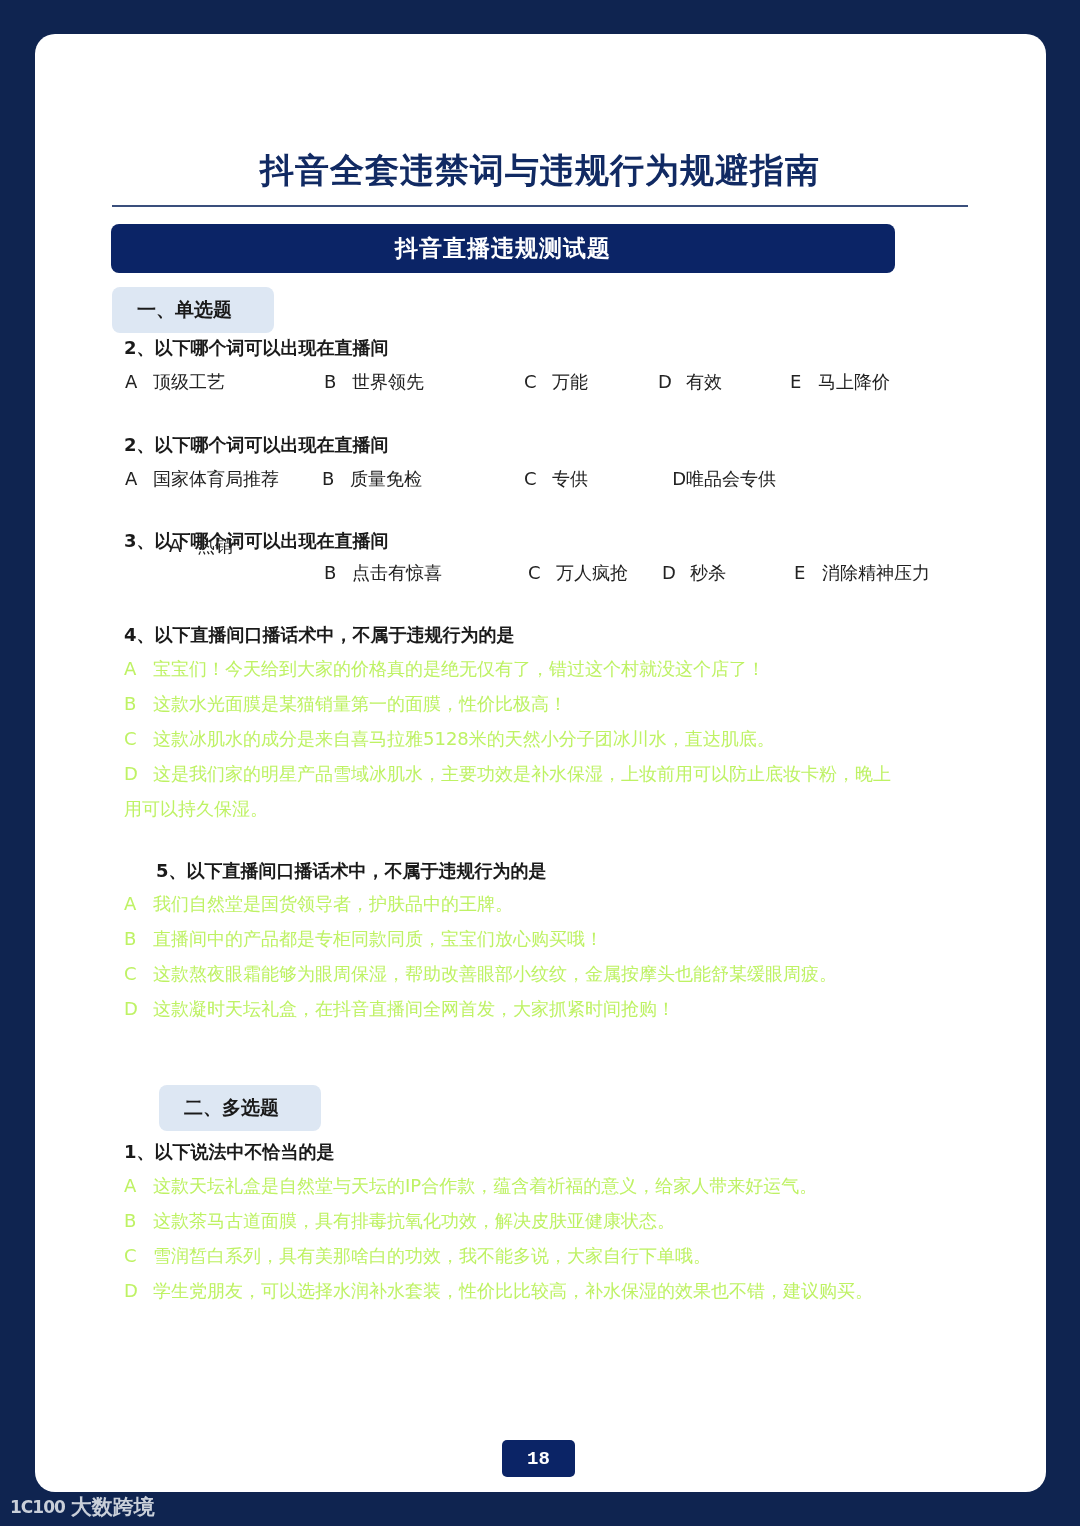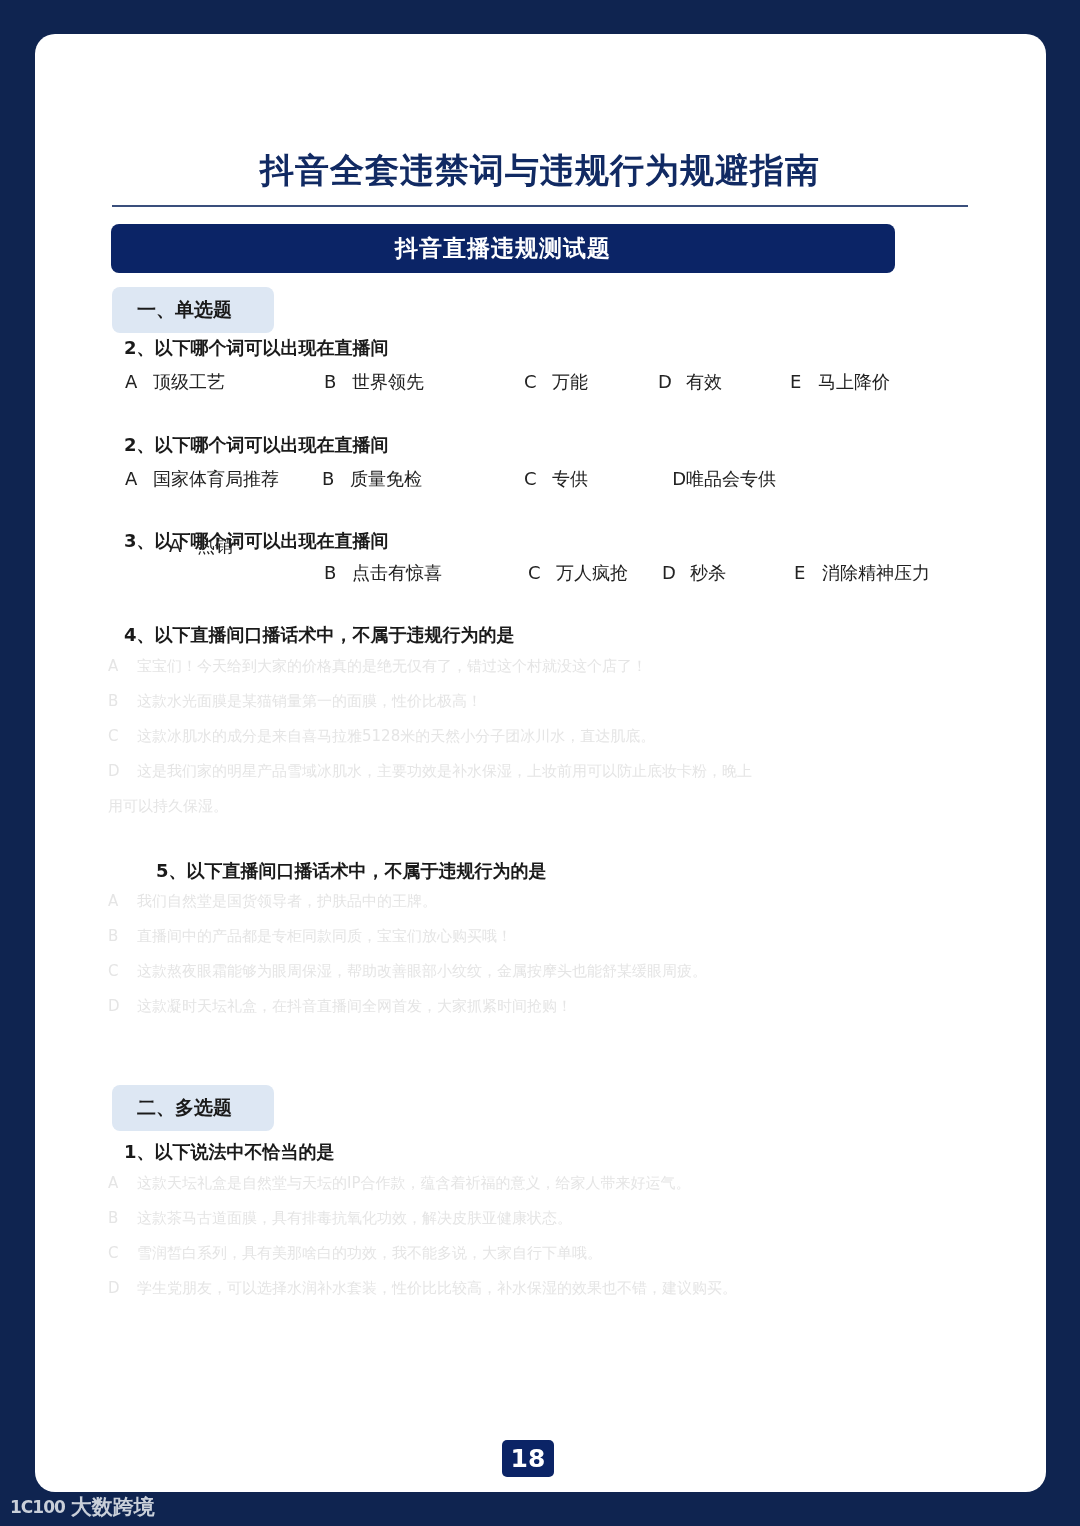--- a/index.html
+++ b/index.html
@@ -35,28 +35,28 @@
   }
   .q-title {
     position: absolute; left: 124px; font-size: 18px; font-weight: bold; color: #1a1a1a;
     white-space: nowrap;
   }
   .opt {
     position: absolute; font-size: 18px; color: #222; white-space: nowrap;
   }
   .opt .letter { display: inline-block; width: 28px; }
   .opt-line {
-    position: absolute; left: 108px; font-size: 15px; color: #e5e5e5; white-space: nowrap;
+    position: absolute; left: 124px; font-size: 18px; color: #bef264; white-space: nowrap;
   }
   .opt-line .letter { display: inline-block; width: 29px; }
   .page-badge {
-    position: absolute; left: 502px; top: 1440px; width: 52px; height: 37px;
+    position: absolute; left: 502px; top: 1440px; width: 73px; height: 37px;
     background: #0b2466; border-radius: 5px;
     display: flex; align-items: center; justify-content: center;
-    color: #fff; font-weight: bold; font-size: 25px;
+    color: #fff; font-weight: bold; font-size: 19px; font-family: Liberation Mono, monospace;
   }
   .watermark {
     position: absolute; left: 10px; top: 1492px; height: 30px;
     display: flex; align-items: center; gap: 6px;
     color: #c9cfd9; font-size: 21px; font-weight: bold;
   }
   .watermark .logo { font-size: 17px; letter-spacing: -1px; font-weight: bold; }
 </style>
 </head>
 <body>
@@ -99,21 +99,21 @@
 <div class="opt-line" style="top:727px;"><span class="letter">C</span><span>这款冰肌水的成分是来自喜马拉雅5128米的天然小分子团冰川水，直达肌底。</span></div>
 <div class="opt-line" style="top:762px;"><span class="letter">D</span><span>这是我们家的明星产品雪域冰肌水，主要功效是补水保湿，上妆前用可以防止底妆卡粉，晚上</span></div>
 <div class="opt-line" style="top:797px;">用可以持久保湿。</div>
 
 <div class="q-title" style="top:859px;margin-left:32px;">5、以下直播间口播话术中，不属于违规行为的是</div>
 <div class="opt-line" style="top:892px;"><span class="letter">A</span><span>我们自然堂是国货领导者，护肤品中的王牌。</span></div>
 <div class="opt-line" style="top:927px;"><span class="letter">B</span><span>直播间中的产品都是专柜同款同质，宝宝们放心购买哦！</span></div>
 <div class="opt-line" style="top:962px;"><span class="letter">C</span><span>这款熬夜眼霜能够为眼周保湿，帮助改善眼部小纹纹，金属按摩头也能舒某缓眼周疲。</span></div>
 <div class="opt-line" style="top:997px;"><span class="letter">D</span><span>这款凝时天坛礼盒，在抖音直播间全网首发，大家抓紧时间抢购！</span></div>
 
-<div class="section-box" style="top:1085px;">
+<div class="section-box" style="top:1085px;margin-left:47px;">
   <span>二、多选题</span>
 </div>
 
 <div class="q-title" style="top:1140px;">1、以下说法中不恰当的是</div>
 <div class="opt-line" style="top:1174px;"><span class="letter">A</span><span>这款天坛礼盒是自然堂与天坛的IP合作款，蕴含着祈福的意义，给家人带来好运气。</span></div>
 <div class="opt-line" style="top:1209px;"><span class="letter">B</span><span>这款茶马古道面膜，具有排毒抗氧化功效，解决皮肤亚健康状态。</span></div>
 <div class="opt-line" style="top:1244px;"><span class="letter">C</span><span>雪润皙白系列，具有美那啥白的功效，我不能多说，大家自行下单哦。</span></div>
 <div class="opt-line" style="top:1279px;"><span class="letter">D</span><span>学生党朋友，可以选择水润补水套装，性价比比较高，补水保湿的效果也不错，建议购买。</span></div>
 
 <div class="page-badge">

